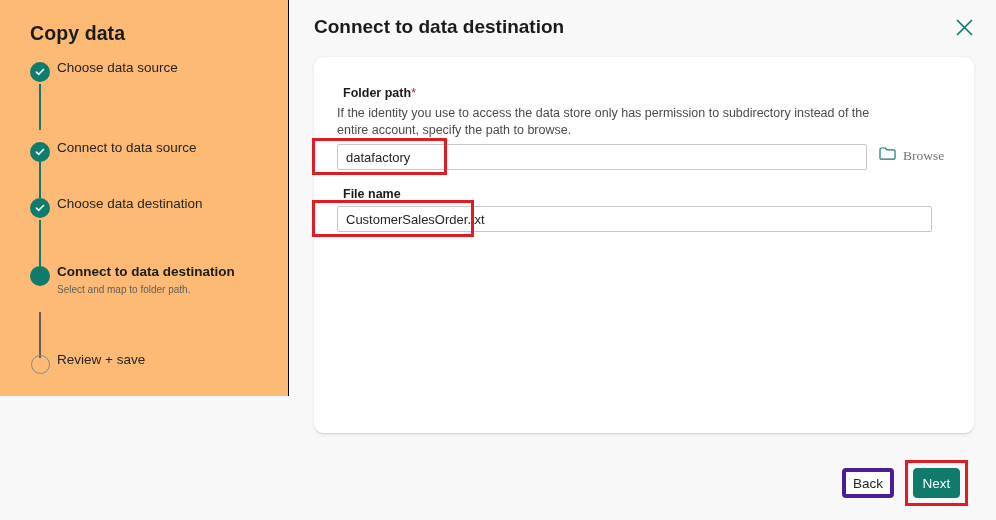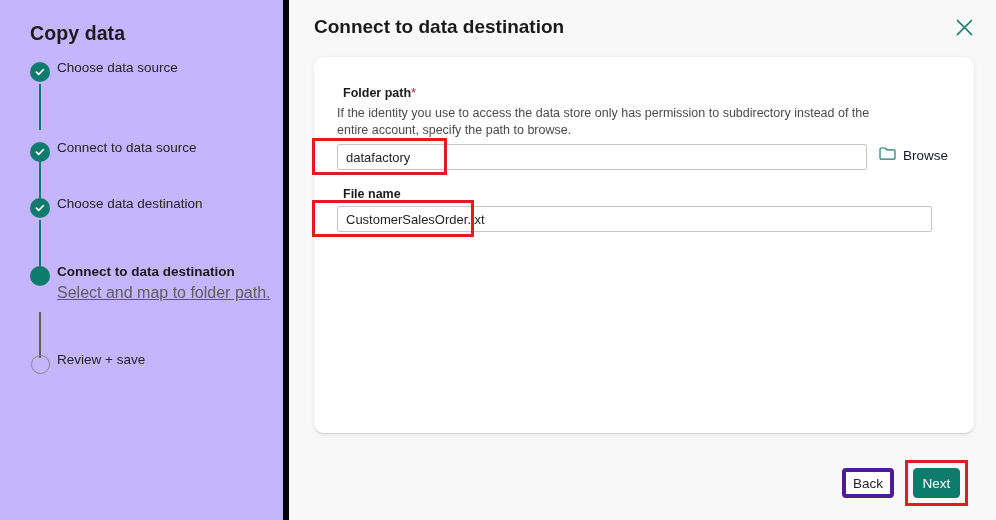--- a/index.html
+++ b/index.html
@@ -17,23 +17,23 @@
     width: 996px;
     height: 520px;
     display: flex;
     background: #f8f8f8;
   }
 
   
   .sidebar {
     position: relative;
     width: 289px;
-    height: 520px;
-    background: #c4b5fd;
-    border-right: 6px solid #000000;
+    height: 396px;
+    background: #fdba74;
+    border-right: 1px solid #000000;
     flex: 0 0 289px;
   }
 
   .sidebar-title {
     position: absolute;
     left: 30px;
     top: 22px;
     font-size: 19.5px;
     font-weight: bold;
     color: #1b1b1b;
@@ -94,24 +94,23 @@
     font-size: 13.5px;
     color: #242424;
     white-space: nowrap;
   }
   .step-label.bold { font-weight: bold; color: #1b1b1b; }
 
   .step-sub {
     position: absolute;
     left: 57px;
     top: 18px;
-    font-size: 16px;
+    font-size: 10px;
     color: #5e5e5e;
     white-space: nowrap;
-    text-decoration: underline;
   }
 
   .connector {
     position: absolute;
     left: 39px;
     width: 2px;
   }
   .connector.teal { background: #0f7b6c; }
   .connector.gray { background: #5e5e5e; }
 
@@ -190,21 +189,22 @@
   }
   .text-input::placeholder { color: #8a8886; }
 
   .browse {
     position: absolute;
     display: flex;
     align-items: center;
     gap: 7px;
     cursor: pointer;
     font-size: 13.5px;
-    color: #0f172a;
+    color: #737373;
+    font-family: Liberation Serif, serif;
   }
 
   
   .annot {
     position: absolute;
     border: 3px solid #e01b24;
     pointer-events: none;
     background: transparent;
   }
 

